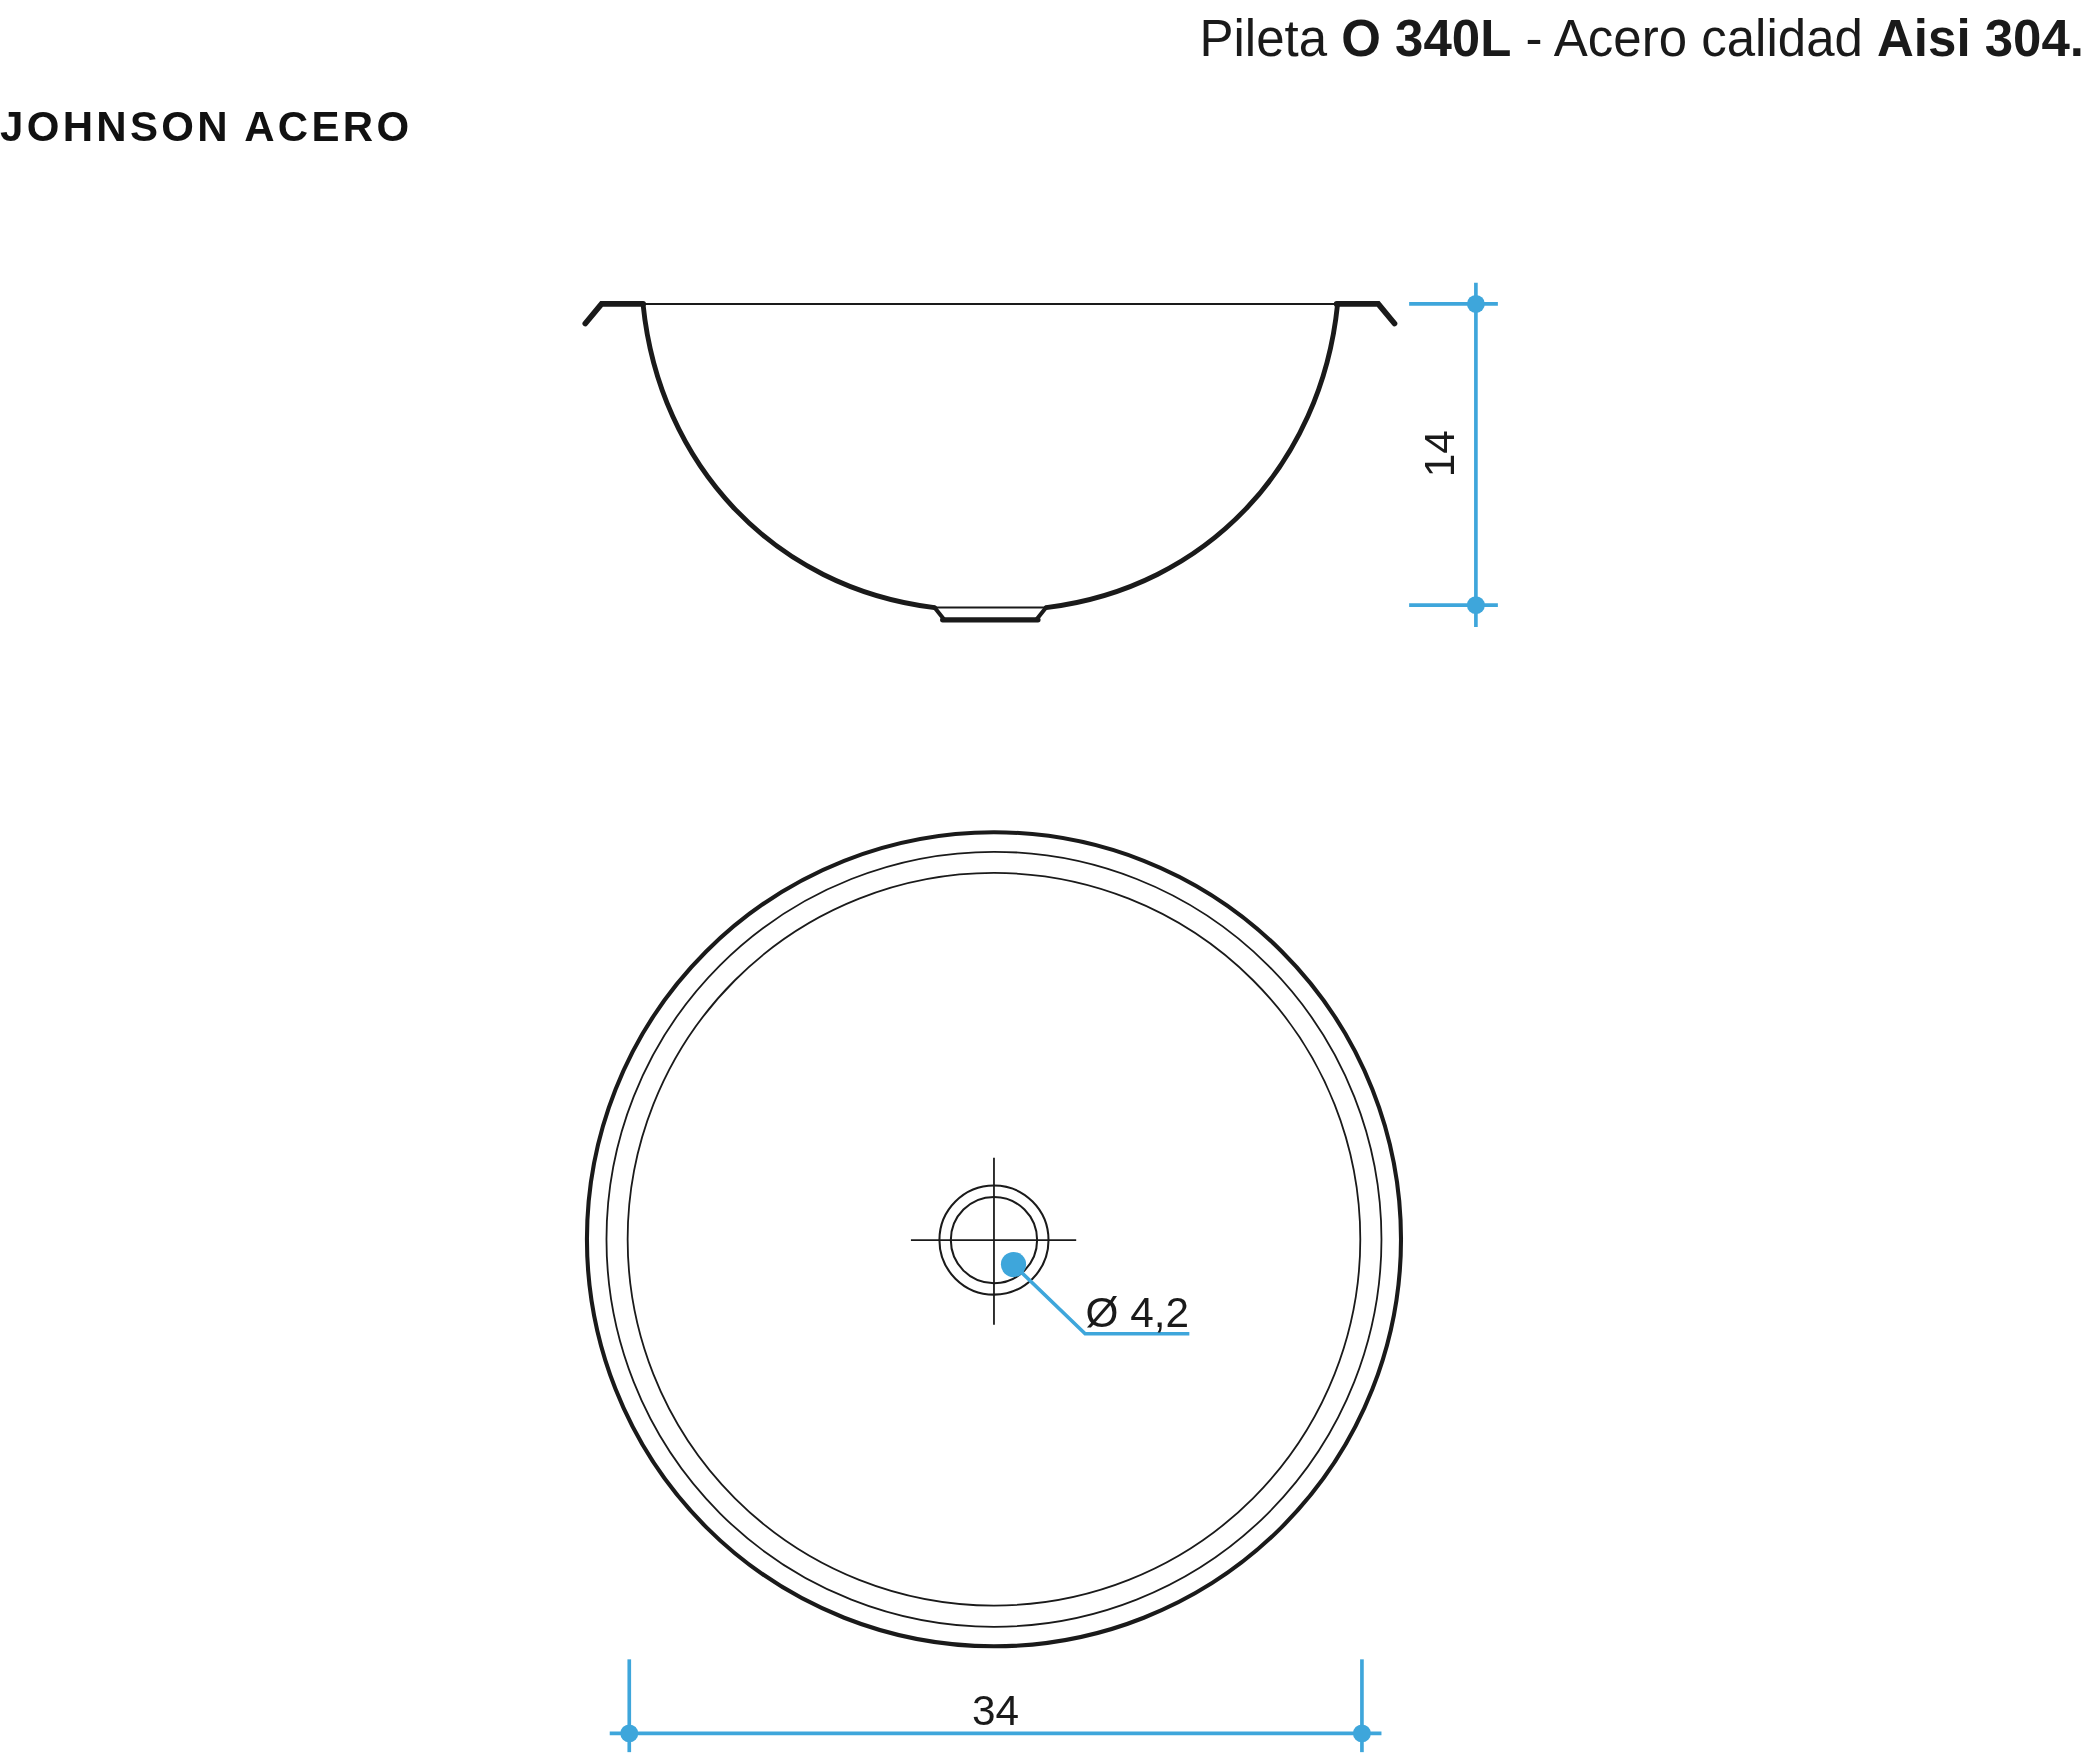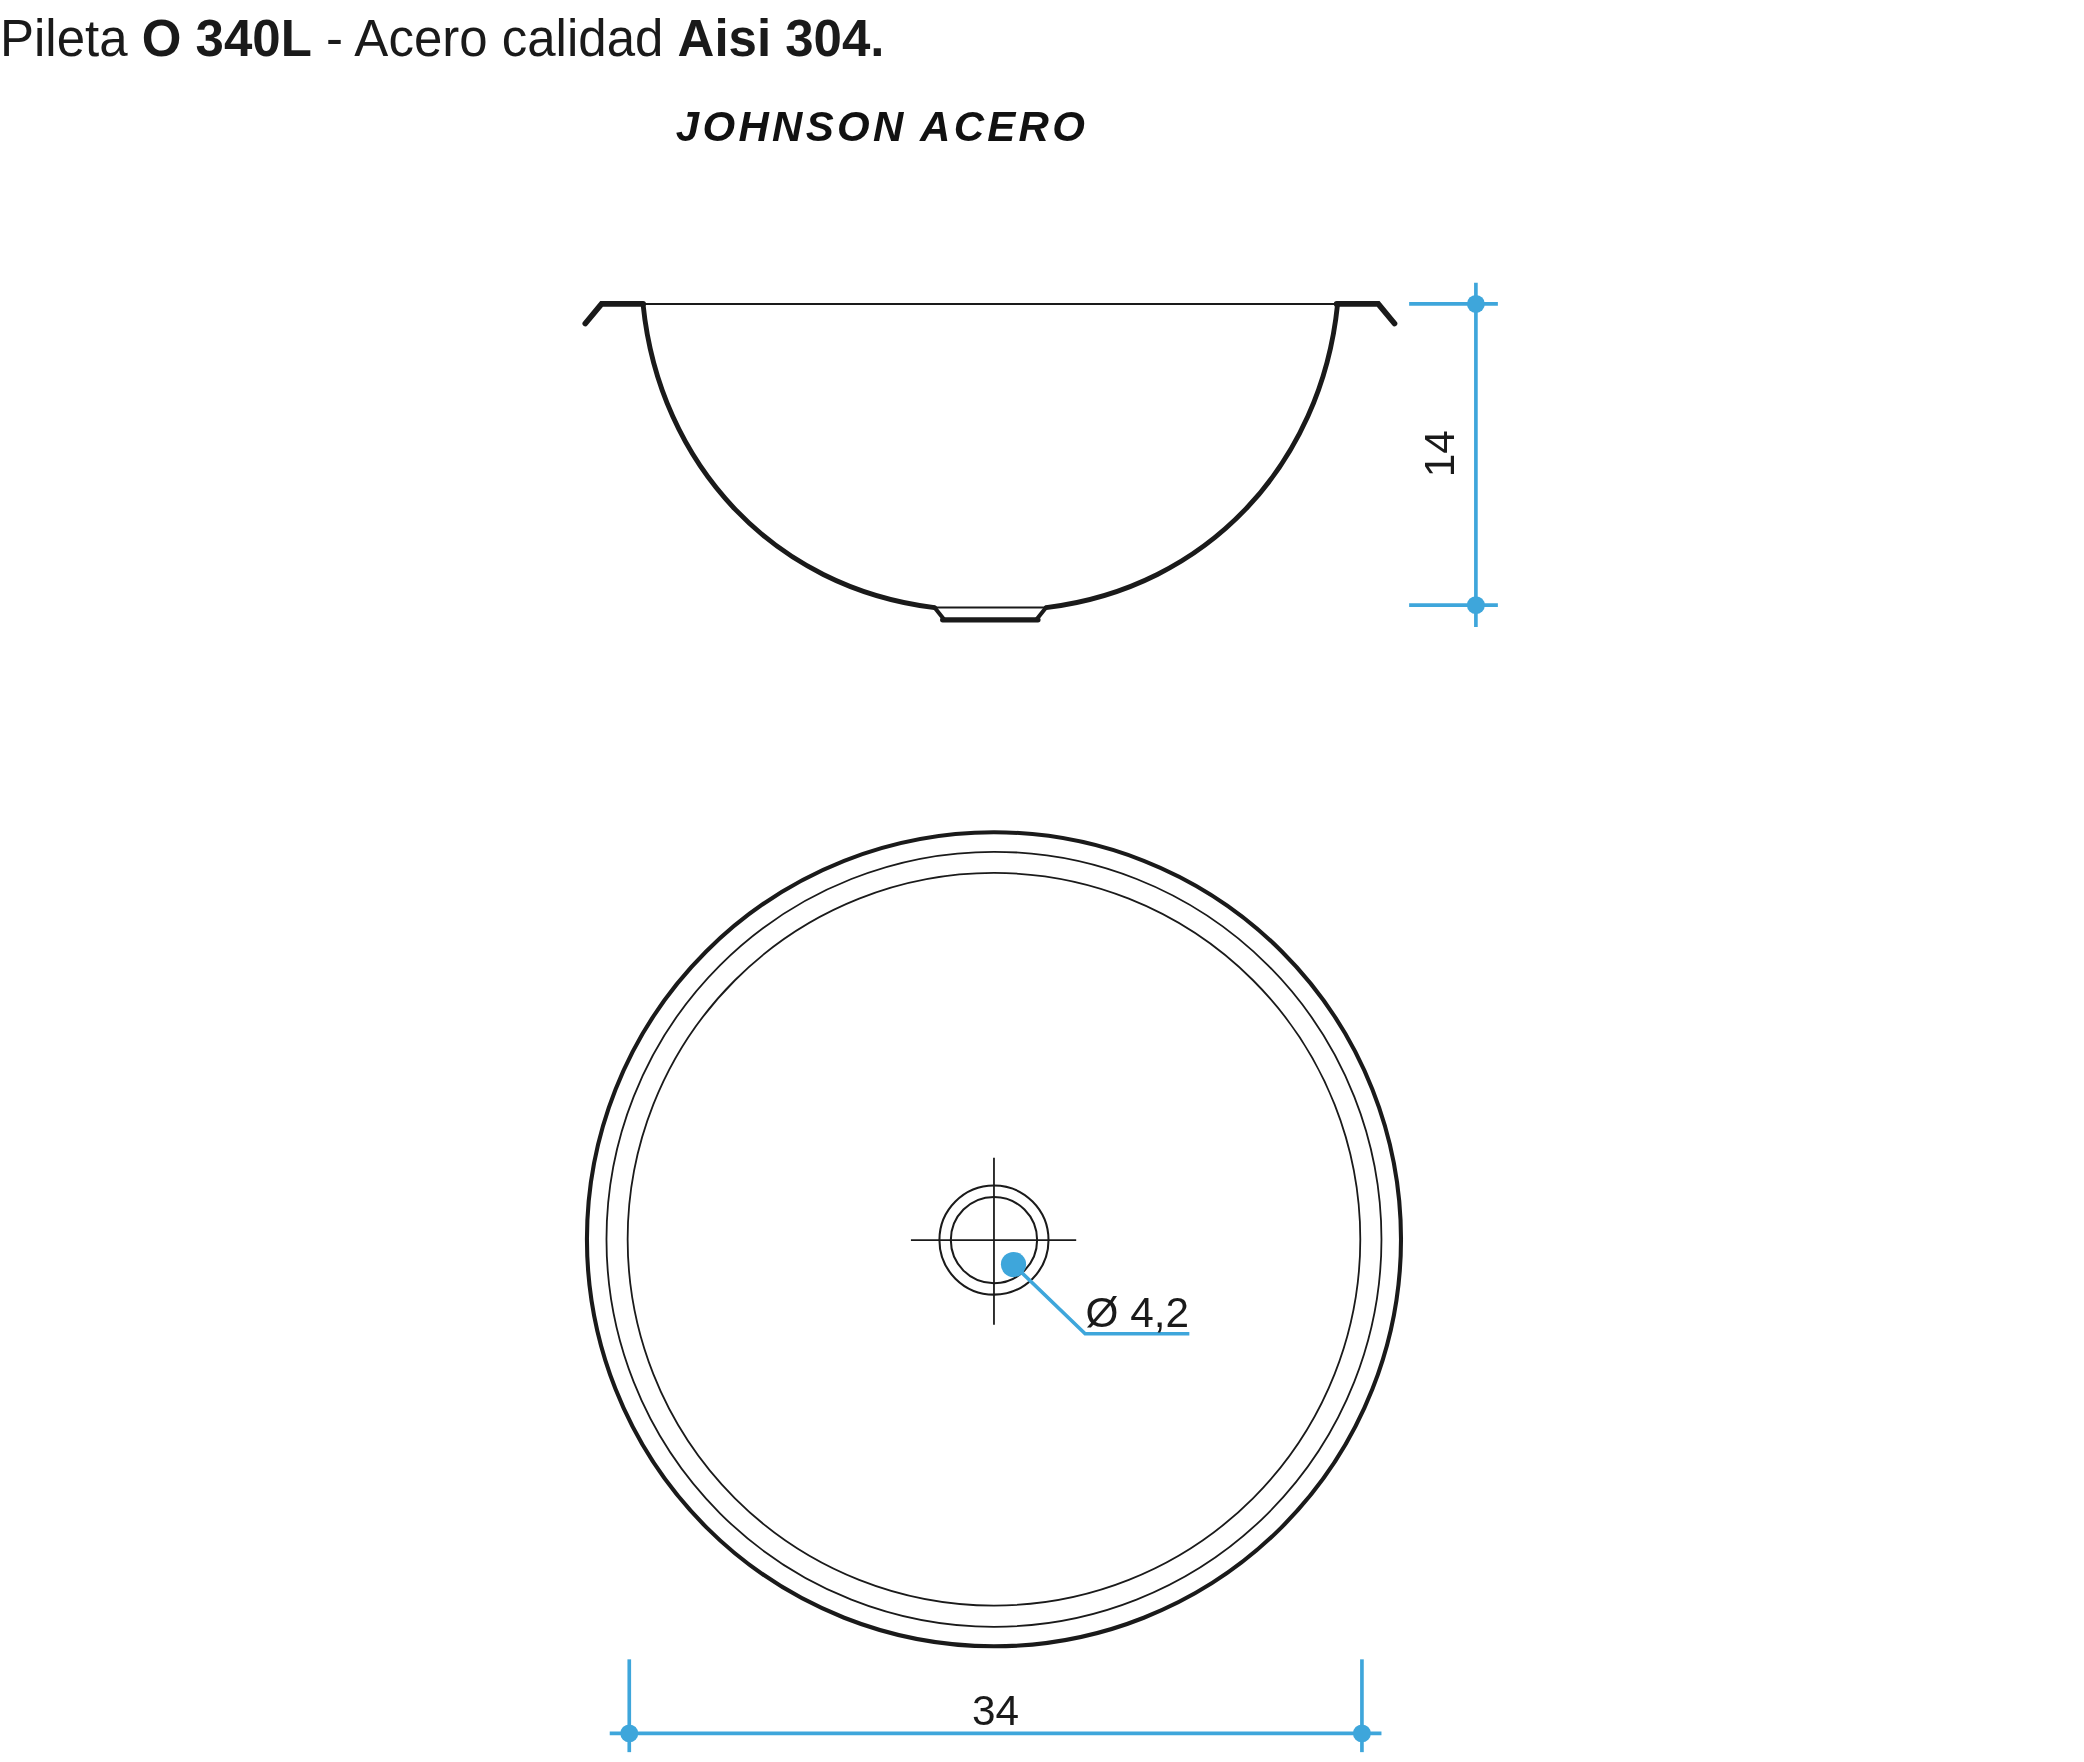--- a/index.html
+++ b/index.html
@@ -6,33 +6,31 @@
   body{
     width:2084px;height:1763px;
     background:#ffffff;
     position:relative;
     overflow:hidden;
     font-family:"Liberation Sans",sans-serif;
     color:#1a1a1a;
   }
   .title{
     position:absolute;top:11.4px;left:0;width:2084px;
-    text-align:left;
+    text-align:right;
     font-size:51px;line-height:1.1;
     color:#1a1a1a;
     white-space:nowrap;
   }
   .title .bold{font-weight:700}
   .brand{
     position:absolute;top:103px;left:0;width:1764px;
-    text-align:center;
     font-size:42px;font-weight:700;letter-spacing:3.3px;
     color:#111;
     white-space:nowrap;
-    font-style:italic;
   }
   svg.drawing{position:absolute;left:0;top:0}
   .blk{stroke:#1a1a1a;fill:none}
   .blu{stroke:#3EA6DB;fill:none}
   .dim-label{
     font-family:"Liberation Sans",sans-serif;
     font-size:52px;fill:#1a1a1a;stroke:none;
   }
 </style>
 </head>

